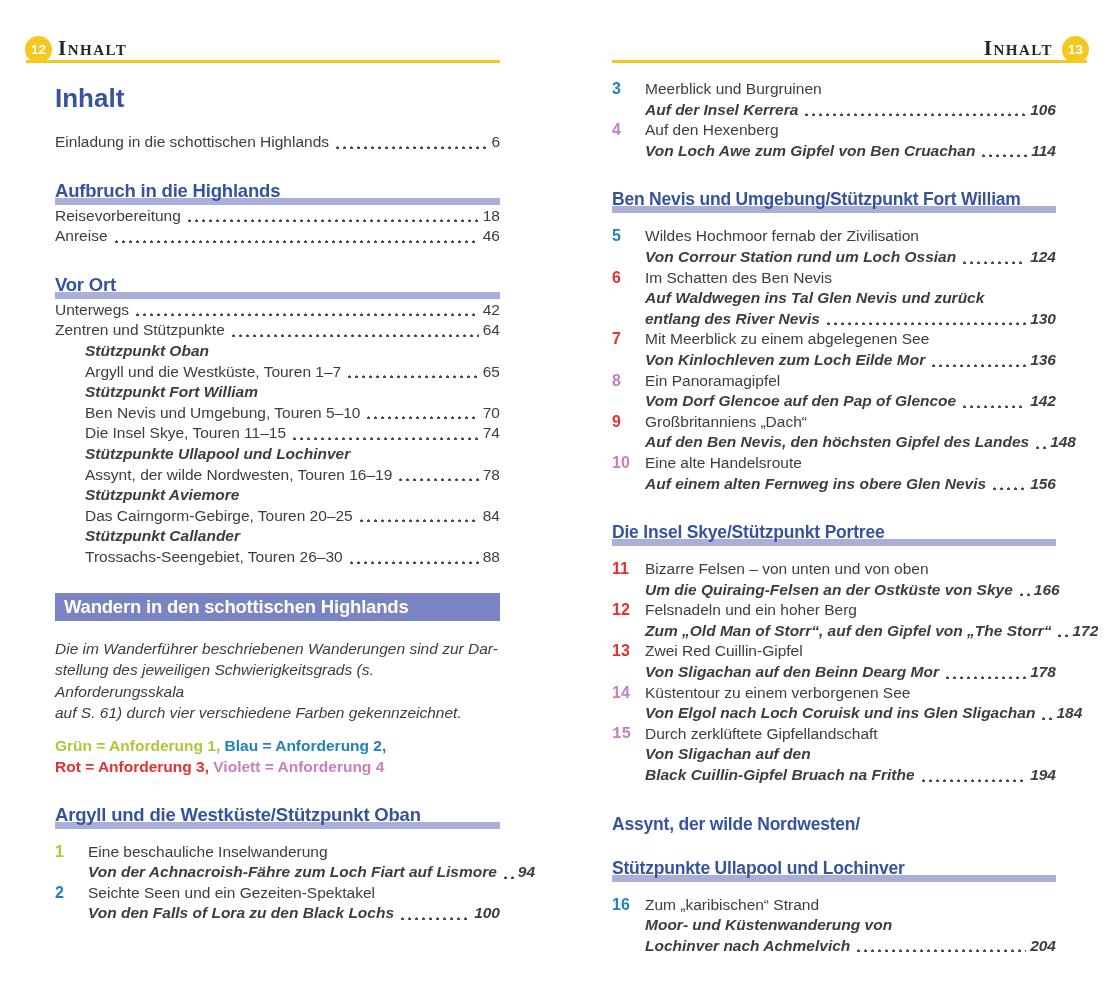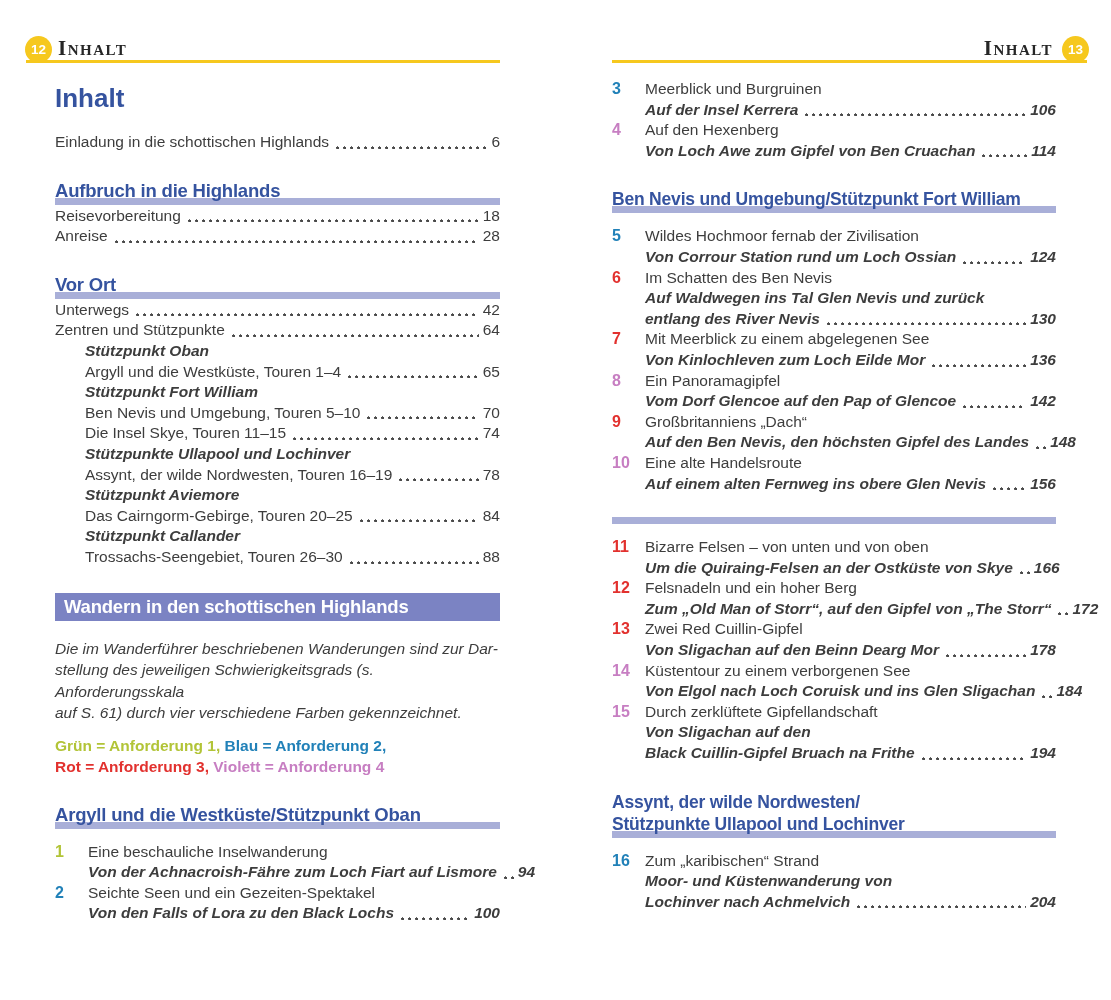--- a/index.html
+++ b/index.html
@@ -35,21 +35,21 @@
   .italic{font-style:italic;font-weight:bold;}
   .leader{flex:1;height:4px;margin:0 4px 3px 7px;min-width:10px;
     background-image:radial-gradient(circle at 1.6px 1.8px,#4a4a4a 1.25px,rgba(0,0,0,0) 1.55px);
     background-size:7px 4px;background-repeat:repeat-x;}
   .pagenum{text-align:right;}
 
   .intro-entry{margin-top:19px;}
 
   .section{margin-top:27px;}
   .sec-head-wrap{position:relative;}
-  .sec-head{position:relative;z-index:1;font-size:18.5px;line-height:22px;font-weight:bold;color:#35539f;letter-spacing:-0.2px;white-space:nowrap;}
+  .sec-head{position:relative;z-index:1;font-size:18.5px;line-height:22px;font-weight:bold;color:#35539f;letter-spacing:-0.2px;white-space:nowrap;margin-top:22px;}
   .page-right .sec-head{font-size:17.5px;}
   .sec-bar{height:7px;background:#a9afd8;margin-top:-4px;}
   .entries{margin-top:1px;}
 
   .banner{margin-top:25px;background:#7b83c3;color:#ffffff;font-weight:bold;
     font-size:18.5px;line-height:26px;padding:1px 21px 1px 9px;letter-spacing:-0.2px;}
 
   .note{margin-top:17px;font-style:italic;font-size:15.5px;line-height:21.5px;}
   .legend{margin-top:11px;font-weight:bold;font-size:15.5px;line-height:21px;}
   .legend span{white-space:pre;}
@@ -89,21 +89,21 @@
             </div>
             <div class="entries">
               <div class="toc-line">
                 <span class="entry-text">Reisevorbereitung</span>
                 <span class="leader"></span>
                 <span class="pagenum">18</span>
               </div>
               <div class="toc-line">
                 <span class="entry-text">Anreise</span>
                 <span class="leader"></span>
-                <span class="pagenum">28</span>
+                <span class="pagenum">46</span>
               </div>
             </div>
           </div>
           <div class="section">
             <div class="sec-head-wrap">
               <div class="sec-head">Vor Ort</div>
               <div class="sec-bar"></div>
             </div>
             <div class="entries">
               <div class="toc-line">
@@ -113,21 +113,21 @@
               </div>
               <div class="toc-line">
                 <span class="entry-text">Zentren und Stützpunkte</span>
                 <span class="leader"></span>
                 <span class="pagenum">64</span>
               </div>
               <div class="toc-line indent italic">
                 <span class="entry-text">Stützpunkt Oban</span>
               </div>
               <div class="toc-line indent">
-                <span class="entry-text">Argyll und die Westküste, Touren 1–4</span>
+                <span class="entry-text">Argyll und die Westküste, Touren 1–7</span>
                 <span class="leader"></span>
                 <span class="pagenum">65</span>
               </div>
               <div class="toc-line indent italic">
                 <span class="entry-text">Stützpunkt Fort William</span>
               </div>
               <div class="toc-line indent">
                 <span class="entry-text">Ben Nevis und Umgebung, Touren 5–10</span>
                 <span class="leader"></span>
                 <span class="pagenum">70</span>
@@ -313,20 +313,21 @@
                     <span class="entry-text">Auf einem alten Fernweg ins obere Glen Nevis</span>
                     <span class="leader"></span>
                     <span class="pagenum">156</span>
                   </div>
                 </div>
               </div>
             </div>
           </div>
           <div class="section">
             <div class="sec-head-wrap">
+              <div class="sec-head">Die Insel Skye/Stützpunkt Portree</div>
               <div class="sec-bar"></div>
             </div>
             <div class="tours">
               <div class="tour">
                 <span class="tour-num" style="color: rgb(226, 49, 46);">11</span>
                 <div class="tour-body">
                   <div class="tour-title">Bizarre Felsen – von unten und von oben</div>
                   <div class="toc-line italic tour-subtitle">
                     <span class="entry-text">Um die Quiraing-Felsen an der Ostküste von Skye</span>
                     <span class="leader"></span>
@@ -361,21 +362,21 @@
                 <div class="tour-body">
                   <div class="tour-title">Küstentour zu einem verborgenen See</div>
                   <div class="toc-line italic tour-subtitle">
                     <span class="entry-text">Von Elgol nach Loch Coruisk und ins Glen Sligachan</span>
                     <span class="leader"></span>
                     <span class="pagenum">184</span>
                   </div>
                 </div>
               </div>
               <div class="tour">
-                <span class="tour-num" style="color: rgb(199, 126, 194);">15</span>
+                <span class="tour-num" style="color: rgb(199, 126, 194); font-family: Liberation Mono, monospace;">15</span>
                 <div class="tour-body">
                   <div class="tour-title">Durch zerklüftete Gipfellandschaft</div>
                   <div class="toc-line italic tour-subtitle">
                     <span class="entry-text">Von Sligachan auf den</span>
                   </div>
                   <div class="toc-line italic tour-subtitle">
                     <span class="entry-text">Black Cuillin-Gipfel Bruach na Frithe</span>
                     <span class="leader"></span>
                     <span class="pagenum">194</span>
                   </div>

